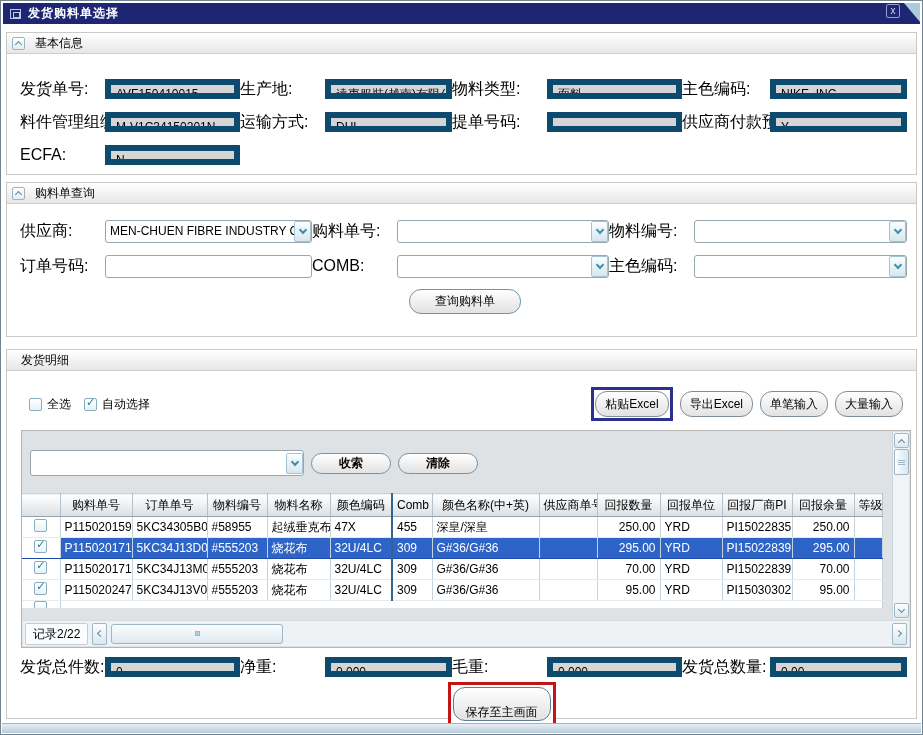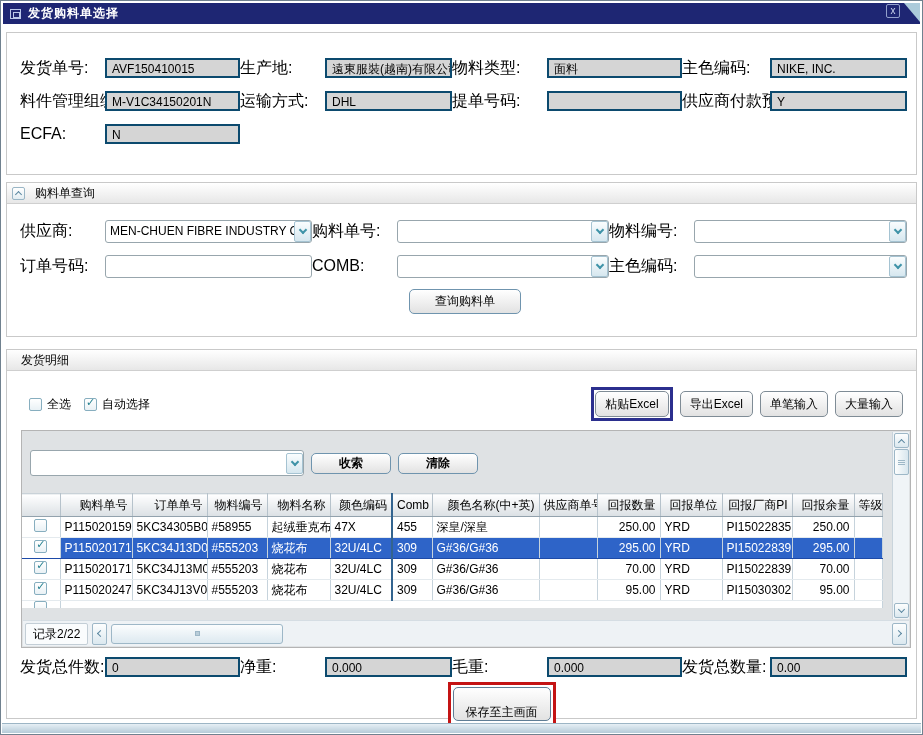--- a/index.html
+++ b/index.html
@@ -21,43 +21,43 @@
   .chev{display:inline-block;width:6px;height:6px;border-right:2px solid #3f93a8;border-bottom:2px solid #3f93a8;transform:rotate(45deg);margin-top:-3px;}
   .chev.up{transform:rotate(-135deg);margin-top:3px;}
   .chev.left{transform:rotate(135deg);margin:0 -2px 0 0;}
   .chev.right{transform:rotate(-45deg);margin:0 0 0 -2px;}
   .chev.sm{width:5px;height:5px;border-width:1.5px;border-color:#5b87a0;}
   
   .frm{padding:24px 13px 0;}
   .frow{display:grid;grid-template-columns:85px 135px 85px 127px 95px 135px 88px 137px;height:22px;margin-bottom:11px;align-items:center;}
   .qrow{display:grid;grid-template-columns:85px 207px 85px 212px 85px 213px;height:24px;margin-bottom:11px;align-items:center;}
   .lbl{font-size:16px;color:#000;white-space:nowrap;overflow:hidden;}
-  .dfield{background:#d5d5d5;border:2px solid #0c4a6e;height:20px;line-height:18px;font-size:12px;padding:0 5px;color:#000;white-space:nowrap;overflow:hidden;}
+  .dfield{background:#d5d5d5;border:6px solid #0c4a6e;height:20px;line-height:18px;font-size:12px;padding:0 5px;color:#000;white-space:nowrap;overflow:hidden;}
   .combo{display:flex;align-items:center;border:1px solid #98a6ad;border-radius:3px;background:#fff;height:23px;}
   .combo .val{flex:1;padding:0 4px;font-size:12px;white-space:nowrap;overflow:hidden;}
   .combo .cbtn{width:17px;height:21px;border:1px solid #a5c3d2;border-radius:2px;background:linear-gradient(#fafdfe,#d6e7ef);display:flex;align-items:center;justify-content:center;margin-right:0px;}
   .tinput{border:1px solid #98a6ad;border-radius:3px;height:23px;padding:0 4px;font-size:12px;width:100%;background:#fff;outline:none;}
   .combo input{border:none;outline:none;flex:1;height:19px;font-size:12px;padding:0 4px;min-width:0;}
-  .btn{background:linear-gradient(#ffffff,#e2e2e2);border:1px solid #7f8c96;border-radius:5px;font-size:12px;height:26px;padding:0 9px;color:#000;}
+  .btn{background:linear-gradient(#ffffff,#e2e2e2);border:1px solid #7f8c96;border-radius:12px;font-size:12px;height:26px;padding:0 9px;color:#000;}
   .btn.blue{border-color:#6f94ae;}
   
   .checkrow{display:flex;align-items:center;margin-top:16px;height:34px;padding:0 13px 0 22px;gap:5px;}
   .cb{display:inline-block;width:13px;height:13px;border:1px solid #87aebf;border-radius:2px;background:linear-gradient(#ffffff,#e9f1f5);position:relative;flex:none;}
   .cb.checked::after{content:"✓";position:absolute;left:1px;top:-3px;font-size:11px;color:#25808f;font-weight:bold;}
   .cklbl{font-size:12px;margin-right:8px;}
   .topbtns{margin-left:auto;display:flex;align-items:center;gap:7px;}
   .hl-blue{border:3px solid var(--c-hlb,#2b2f8e);padding:1px;}
   .hl-red{border:3px solid var(--c-hlr,#c41414);padding:2px;background:#fff;}
   .gridbox{position:absolute;left:14px;top:80px;width:890px;height:218px;background:#dfe2e4;border:1px solid #b4b4b4;}
   .searchrow{position:absolute;left:8px;top:19px;display:flex;align-items:center;gap:7px;}
   .searchrow .combo{width:274px;height:26px;}
   .searchrow .btn{width:80px;height:21px;font-weight:bold;}
   
   .t{border-collapse:collapse;table-layout:fixed;width:860px;background:#fff;font-size:12px;position:absolute;left:0;top:62px;}
-  .t th{height:23px;background:linear-gradient(#ffffff,#dbe0e4);border-right:1px solid #b6c2cb;border-bottom:1px solid #93a2ad;border-top:1px solid #c9d2d8;padding:0 4px;text-align:right;font-weight:normal;white-space:nowrap;overflow:hidden;color:#000;}
+  .t th{height:23px;background:linear-gradient(#ffffff,#dbe0e4);border-right:1px solid #b6c2cb;border-bottom:1px solid #93a2ad;border-top:1px solid #c9d2d8;padding:0 4px;text-align:center;font-weight:normal;white-space:nowrap;overflow:hidden;color:#000;}
   .t td{height:21px;border-right:1px solid #c6d3dc;border-bottom:1px solid #e4eaee;padding:0 4px;white-space:nowrap;overflow:hidden;color:#000;background:#fff;}
   .t td.cbcell,.t th.cbcell{text-align:center;padding:0;}
   .t .num{text-align:right;}
   .t tr.selected td{background:var(--c-sel,#2e64c8);color:#fff;border-bottom-color:#1d4aa8;}
   .t tr.selected td.cbcell{background:#fff;color:#000;}
   .sepcol{border-right:2px solid #33648f !important;}
   .t tr.prow td{height:7px;padding:0;border-bottom:none;}
   .clip{height:7px;overflow:hidden;display:flex;justify-content:center;}
   
   .vsb{position:absolute;top:1px;right:1px;width:17px;bottom:28px;background:#f0f4f7;border-left:1px solid #c9d4dc;display:flex;flex-direction:column;align-items:center;}
@@ -80,20 +80,26 @@
 
 <div class="window">
   <div class="titlebar">
     <span class="appicon"></span>
     <span class="wtitle">发货购料单选择</span>
   </div>
   <span class="closebtn"></span>
   <span class="corner"></span>
 
   <div class="sec" style="top:31px;height:143px;">
+    <div class="sec-hd">
+      <span class="colbtn">
+          <span class="chev up sm"></span>
+        </span>
+      <span>基本信息</span>
+    </div>
     <div class="frm">
       <div class="frow">
         <span class="lbl">发货单号:</span>
         <div class="dfield">AVF150410015</div>
         <span class="lbl">生产地:</span>
         <div class="dfield">遠東服裝(越南)有限公司</div>
         <span class="lbl">物料类型:</span>
         <div class="dfield">面料</div>
         <span class="lbl">主色编码:</span>
         <div class="dfield">NIKE, INC.</div>

